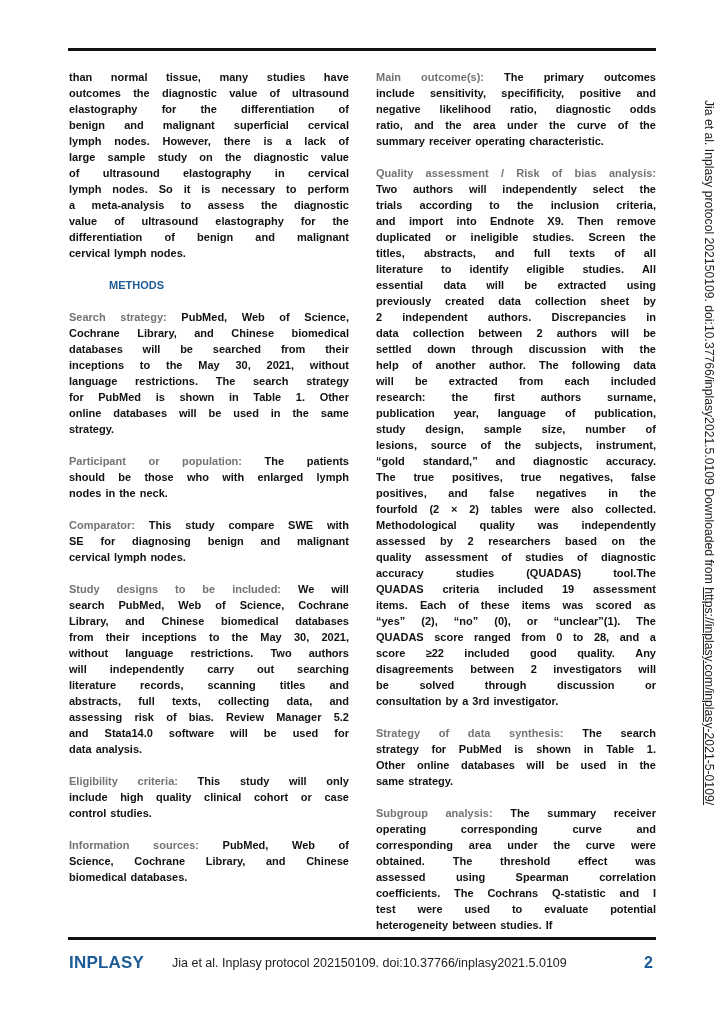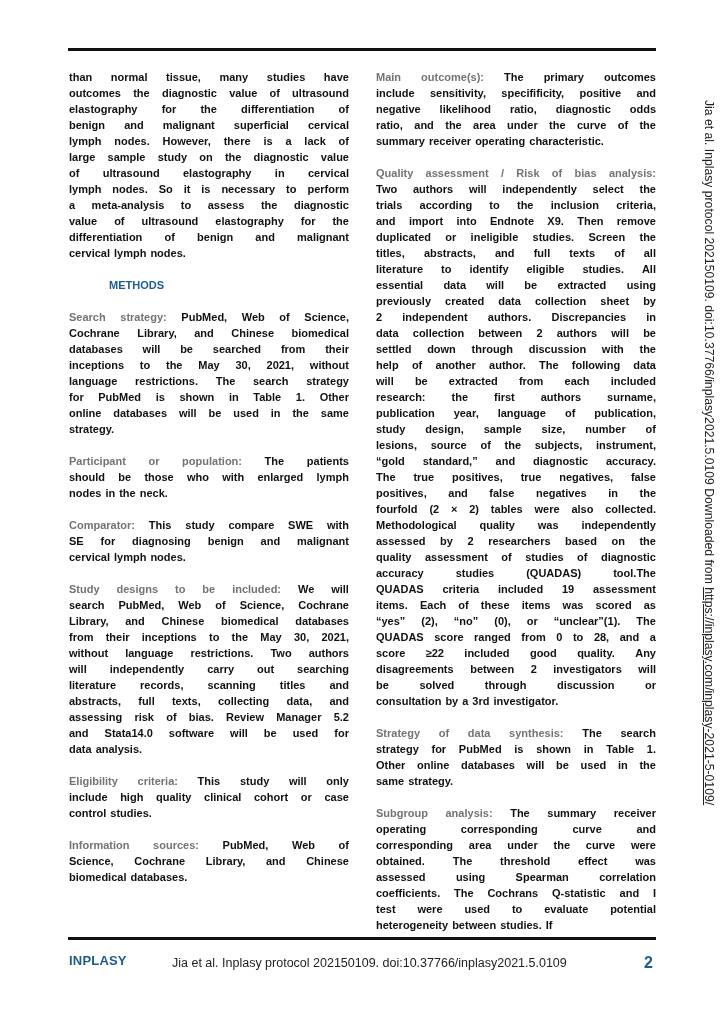--- a/index.html
+++ b/index.html
@@ -14,21 +14,21 @@
   .col.right { left: 376px; }
   .para { margin: 0 0 16px 0; }
   .lbl { color: #737373; }
   .heading { color: #1c5b95; font-weight: bold; margin: 0 0 16px 0; height:16px;padding-left:40px;}
   .jl { display:flex; justify-content: space-between; height:16px; white-space:nowrap; }
   .jl.last { justify-content: flex-start; gap: 4px; }
   .side { position: absolute; left: 702px; top: 100px; transform-origin: 0 0;
           transform: rotate(90deg) translateY(-14px); white-space: nowrap;
           font-size: 12.2px; color: #222; font-weight: normal; }
   .side a { color: #222; text-decoration: underline; }
-  .footer-brand { position: absolute; left: 69px; top: 953px; font-size: 13px;
+  .footer-brand { position: absolute; left: 69px; top: 953px; font-size: 17px;
                   font-weight: bold; color: #1c5b95; letter-spacing: 0.2px; }
   .footer-cite { position: absolute; left: 172px; top: 956px; font-size: 12.5px; color: #222; }
   .footer-page { position: absolute; left: 644px; top: 954px; font-size: 16px;
                  font-weight: bold; color: #1c5b95; }
 </style>
 </head>
 <body>
 
 <div class="rule top"></div>
 

